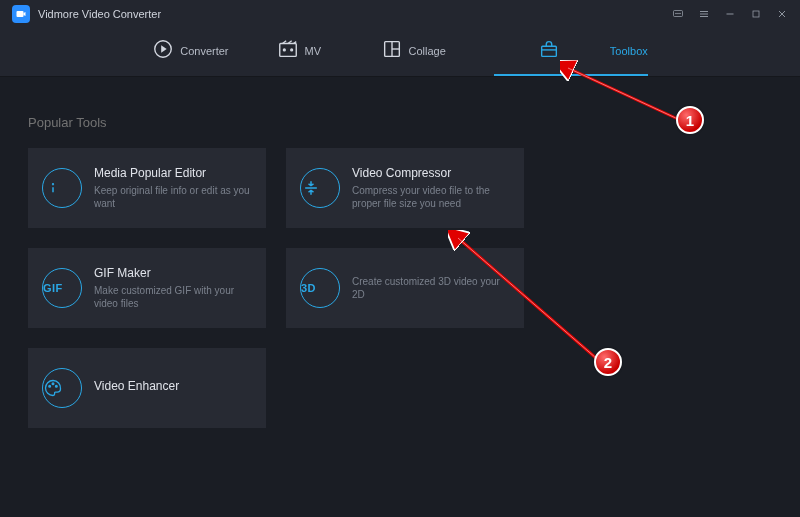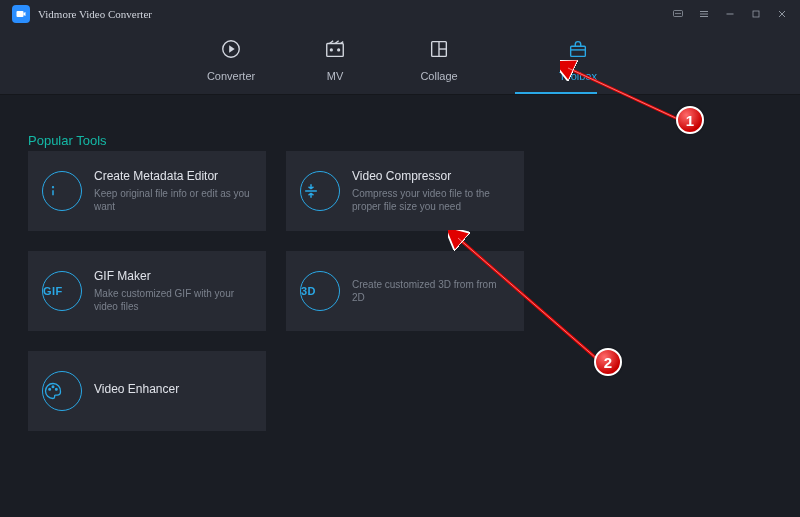--- a/index.html
+++ b/index.html
@@ -20,45 +20,45 @@
     background: #23262f;
   }
   .app-logo {
     width: 18px; height: 18px;
     background: #2a8eff;
     border-radius: 4px;
     display: flex; align-items: center; justify-content: center;
     margin-right: 8px;
   }
   .app-logo svg { width: 12px; height: 12px; }
-  .app-title { font-size: 11px; color: #d0d4dd; font-family: Liberation Serif, serif; }
+  .app-title { font-size: 11px; color: #d0d4dd; }
   .win-controls { margin-left: auto; display: flex; gap: 14px; align-items: center; }
   .win-btn { color: #9aa0ab; font-size: 12px; cursor: pointer; display: flex; align-items: center; }
   .win-btn svg { width: 12px; height: 12px; }
   .tabbar {
     background: #23262f;
     display: flex;
     justify-content: center;
     gap: 48px;
     padding: 10px 0 0 0;
     border-bottom: 1px solid #15171c;
   }
   .tab {
-    display: flex; flex-direction: column; align-items: center;
+    display: flex; flex-direction: row; align-items: center;
     gap: 6px; padding-bottom: 10px;
     border-bottom: 2px solid transparent;
     cursor: pointer;
     min-width: 56px;
   }
   .tab.active { border-bottom-color: #2aa8e6; }
   .tab .icon { color: #d3d7e0; }
   .tab.active .icon, .tab.active .label { color: #2aa8e6; margin-left: 44px; }
   .tab .label { font-size: 11px; color: #b7bcc7; }
   .content { padding: 38px 28px 0; }
-  .section-title { font-size: 13px; color: #14b8a6; margin-bottom: 3px; }
+  .section-title { font-size: 13px; color: #737373; margin-bottom: 18px; }
   .cards { display: flex; flex-wrap: wrap; gap: 20px; }
   .card {
     width: 238px; height: 80px;
     background: #272a33;
     display: flex; align-items: center;
     padding: 12px 14px; gap: 12px;
     cursor: pointer;
   }
   .card-icon {
     width: 40px; height: 40px; flex-shrink: 0;
@@ -174,21 +174,21 @@
   <div class="cards">
 
     <div class="card">
       <div class="card-icon">
         <svg width="20" height="20" viewBox="0 0 24 24" fill="none" stroke="currentColor" stroke-width="1.8">
             <circle cx="12" cy="7.5" r="0.5" fill="currentColor"></circle>
             <line x1="12" y1="11" x2="12" y2="17"></line>
           </svg>
       </div>
       <div>
-        <div class="card-title">Create Metadata Editor</div>
+        <div class="card-title">Media Popular Editor</div>
         <div class="card-desc">Keep original file info or edit as you want</div>
       </div>
     </div>
 
     <div class="card">
       <div class="card-icon">
         <svg width="20" height="20" viewBox="0 0 24 24" fill="none" stroke="currentColor" stroke-width="1.8">
             <path d="M12 4v5M9 7l3 2 3-2M12 20v-5M9 17l3-2 3 2M5 12h14"></path>
           </svg>
       </div>
@@ -206,21 +206,21 @@
         <div class="card-title">GIF Maker</div>
         <div class="card-desc">Make customized GIF with your video files</div>
       </div>
     </div>
 
     <div class="card">
       <div class="card-icon">
         <span class="gif-text">3D</span>
       </div>
       <div>
-        <div class="card-desc">Create customized 3D from from 2D</div>
+        <div class="card-desc">Create customized 3D video your 2D</div>
       </div>
     </div>
 
     <div class="card">
       <div class="card-icon">
         <svg width="20" height="20" viewBox="0 0 24 24" fill="none" stroke="currentColor" stroke-width="1.6">
             <path d="M12 3a9 9 0 100 18c1.5 0 2-1 2-2s-.5-2 1-2h2a4 4 0 004-4 9 9 0 00-9-10z"></path>
             <circle cx="8" cy="10" r="1" fill="currentColor"></circle>
             <circle cx="12" cy="7" r="1" fill="currentColor"></circle>
             <circle cx="16" cy="10" r="1" fill="currentColor"></circle>

